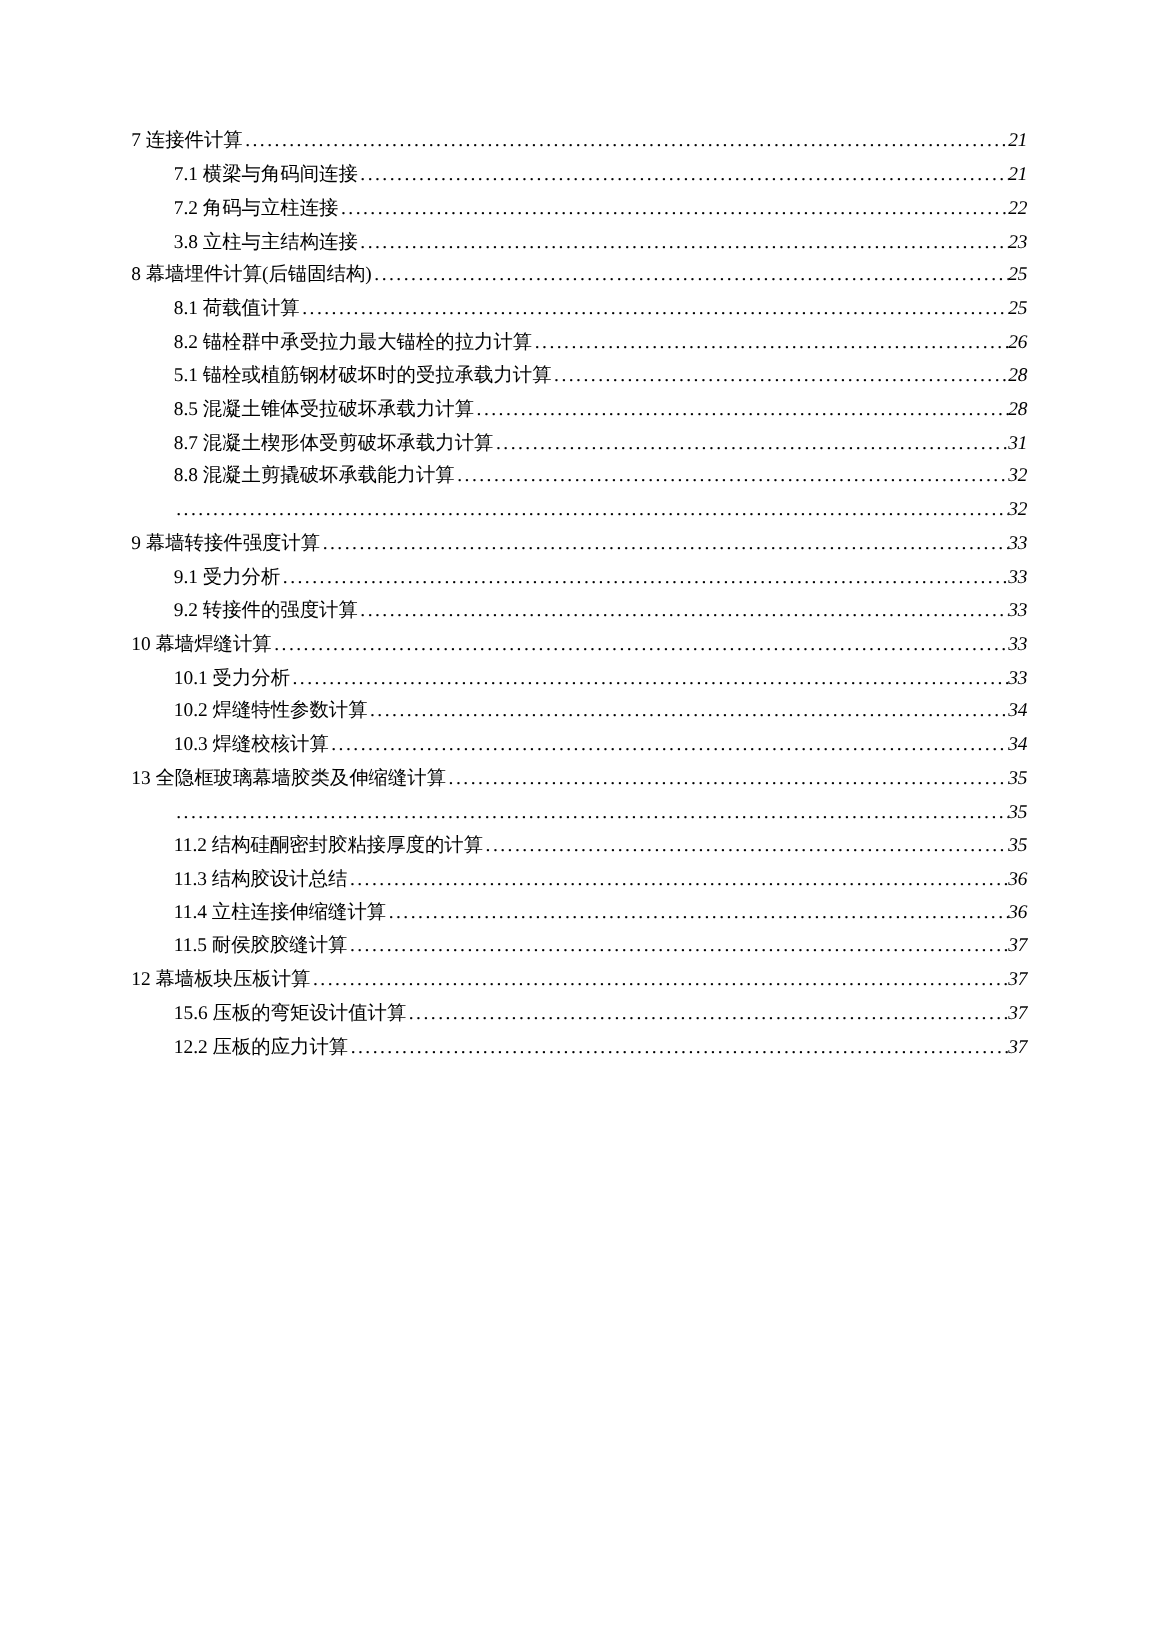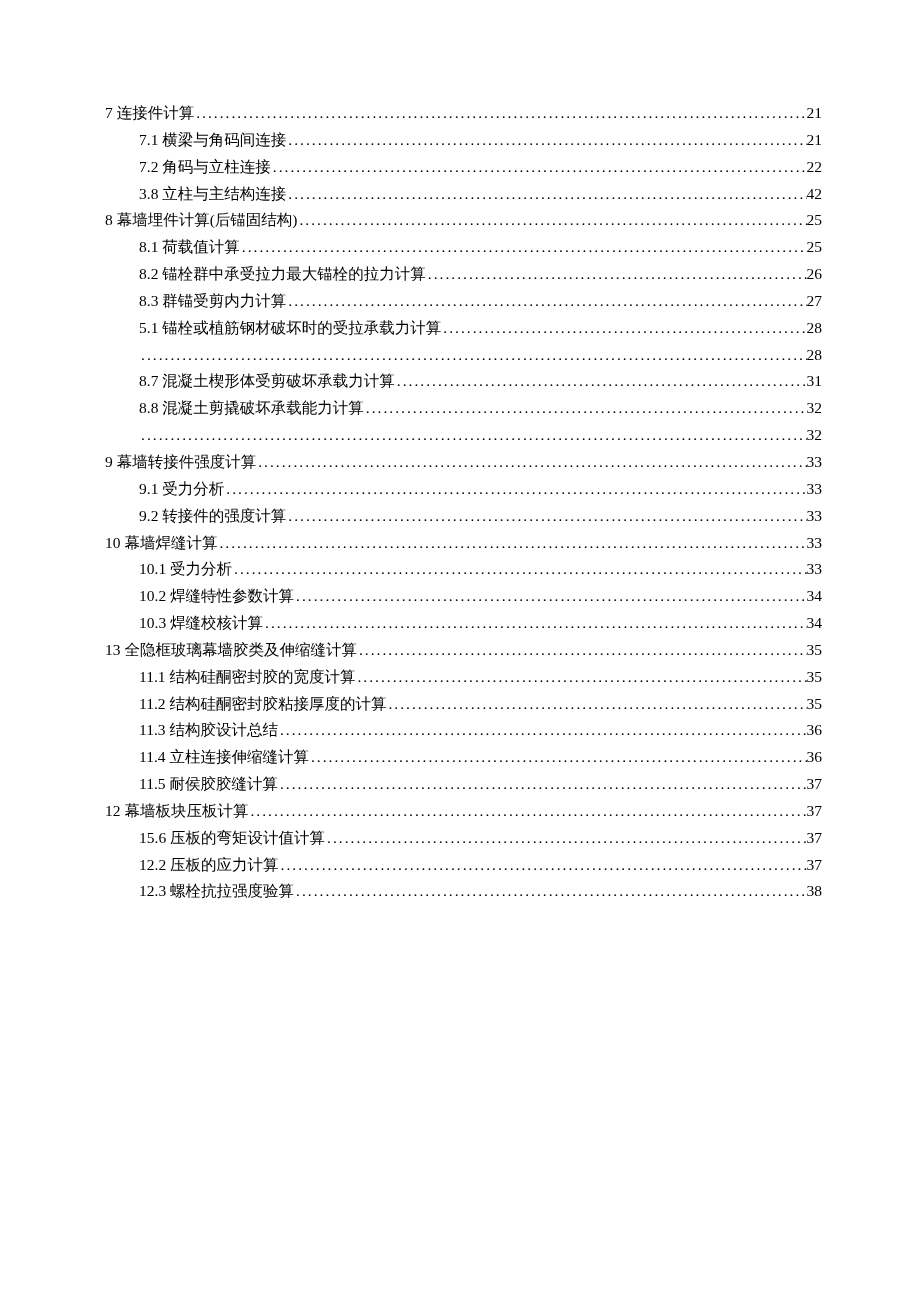--- a/index.html
+++ b/index.html
@@ -27,21 +27,21 @@
     .dots {
       flex: 1 1 auto;
       overflow: hidden;
       letter-spacing: 2px;
       color: #000;
       padding: 0 2px;
     }
     .dots::before {
       content: "..................................................................................................................................................................................................";
     }
-    .pg { flex: 0 0 auto; }
+    .pg { flex: 0 0 auto; font-style: italic; }
   </style>
 </head>
 <body>
 
 <div class="toc" id="toc">
     <div class="toc-row lvl-1">
       <span class="label">7  连接件计算</span>
       <span class="dots"></span>
       <span class="pg">21</span>
     </div>
@@ -51,48 +51,44 @@
       <span class="pg">21</span>
     </div>
     <div class="toc-row lvl-2">
       <span class="label">7.2  角码与立柱连接</span>
       <span class="dots"></span>
       <span class="pg">22</span>
     </div>
     <div class="toc-row lvl-2">
       <span class="label">3.8  立柱与主结构连接</span>
       <span class="dots"></span>
-      <span class="pg">42</span>
+      <span class="pg">23</span>
     </div>
     <div class="toc-row lvl-1">
       <span class="label">8  幕墙埋件计算(后锚固结构)</span>
       <span class="dots"></span>
       <span class="pg">25</span>
     </div>
     <div class="toc-row lvl-2">
       <span class="label">8.1  荷载值计算</span>
       <span class="dots"></span>
       <span class="pg">25</span>
     </div>
     <div class="toc-row lvl-2">
       <span class="label">8.2  锚栓群中承受拉力最大锚栓的拉力计算</span>
       <span class="dots"></span>
       <span class="pg">26</span>
     </div>
     <div class="toc-row lvl-2">
-      <span class="label">8.3  群锚受剪内力计算</span>
-      <span class="dots"></span>
-      <span class="pg">27</span>
-    </div>
-    <div class="toc-row lvl-2">
       <span class="label">5.1  锚栓或植筋钢材破坏时的受拉承载力计算</span>
       <span class="dots"></span>
       <span class="pg">28</span>
     </div>
     <div class="toc-row lvl-2">
+      <span class="label">8.5  混凝土锥体受拉破坏承载力计算</span>
       <span class="dots"></span>
       <span class="pg">28</span>
     </div>
     <div class="toc-row lvl-2">
       <span class="label">8.7  混凝土楔形体受剪破坏承载力计算</span>
       <span class="dots"></span>
       <span class="pg">31</span>
     </div>
     <div class="toc-row lvl-2">
       <span class="label">8.8  混凝土剪撬破坏承载能力计算</span>
@@ -137,21 +133,20 @@
       <span class="label">10.3  焊缝校核计算</span>
       <span class="dots"></span>
       <span class="pg">34</span>
     </div>
     <div class="toc-row lvl-1">
       <span class="label">13  全隐框玻璃幕墙胶类及伸缩缝计算</span>
       <span class="dots"></span>
       <span class="pg">35</span>
     </div>
     <div class="toc-row lvl-2">
-      <span class="label">11.1  结构硅酮密封胶的宽度计算</span>
       <span class="dots"></span>
       <span class="pg">35</span>
     </div>
     <div class="toc-row lvl-2">
       <span class="label">11.2  结构硅酮密封胶粘接厚度的计算</span>
       <span class="dots"></span>
       <span class="pg">35</span>
     </div>
     <div class="toc-row lvl-2">
       <span class="label">11.3  结构胶设计总结</span>
@@ -176,18 +171,13 @@
     <div class="toc-row lvl-2">
       <span class="label">15.6  压板的弯矩设计值计算</span>
       <span class="dots"></span>
       <span class="pg">37</span>
     </div>
     <div class="toc-row lvl-2">
       <span class="label">12.2  压板的应力计算</span>
       <span class="dots"></span>
       <span class="pg">37</span>
     </div>
-    <div class="toc-row lvl-2">
-      <span class="label">12.3  螺栓抗拉强度验算</span>
-      <span class="dots"></span>
-      <span class="pg">38</span>
-    </div>
   </div>
 
 </body></html>

